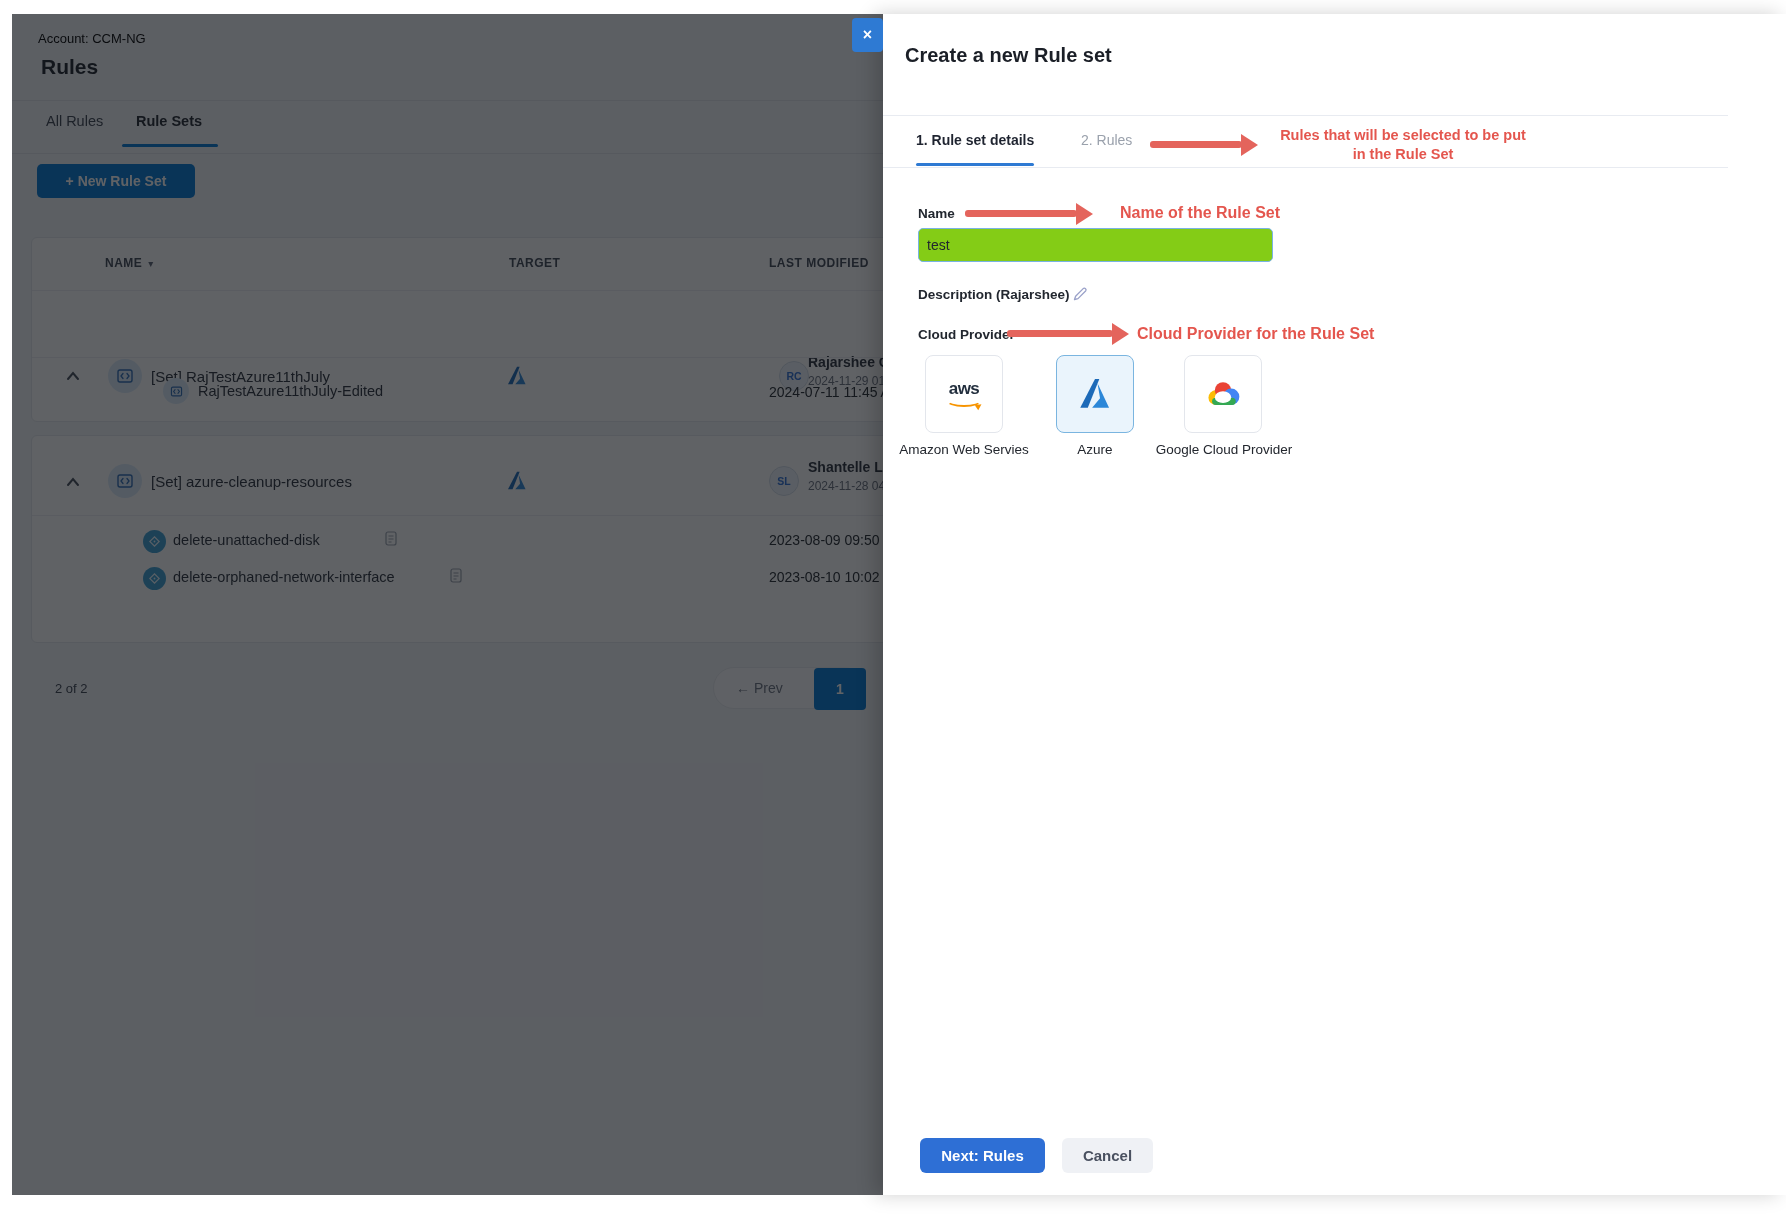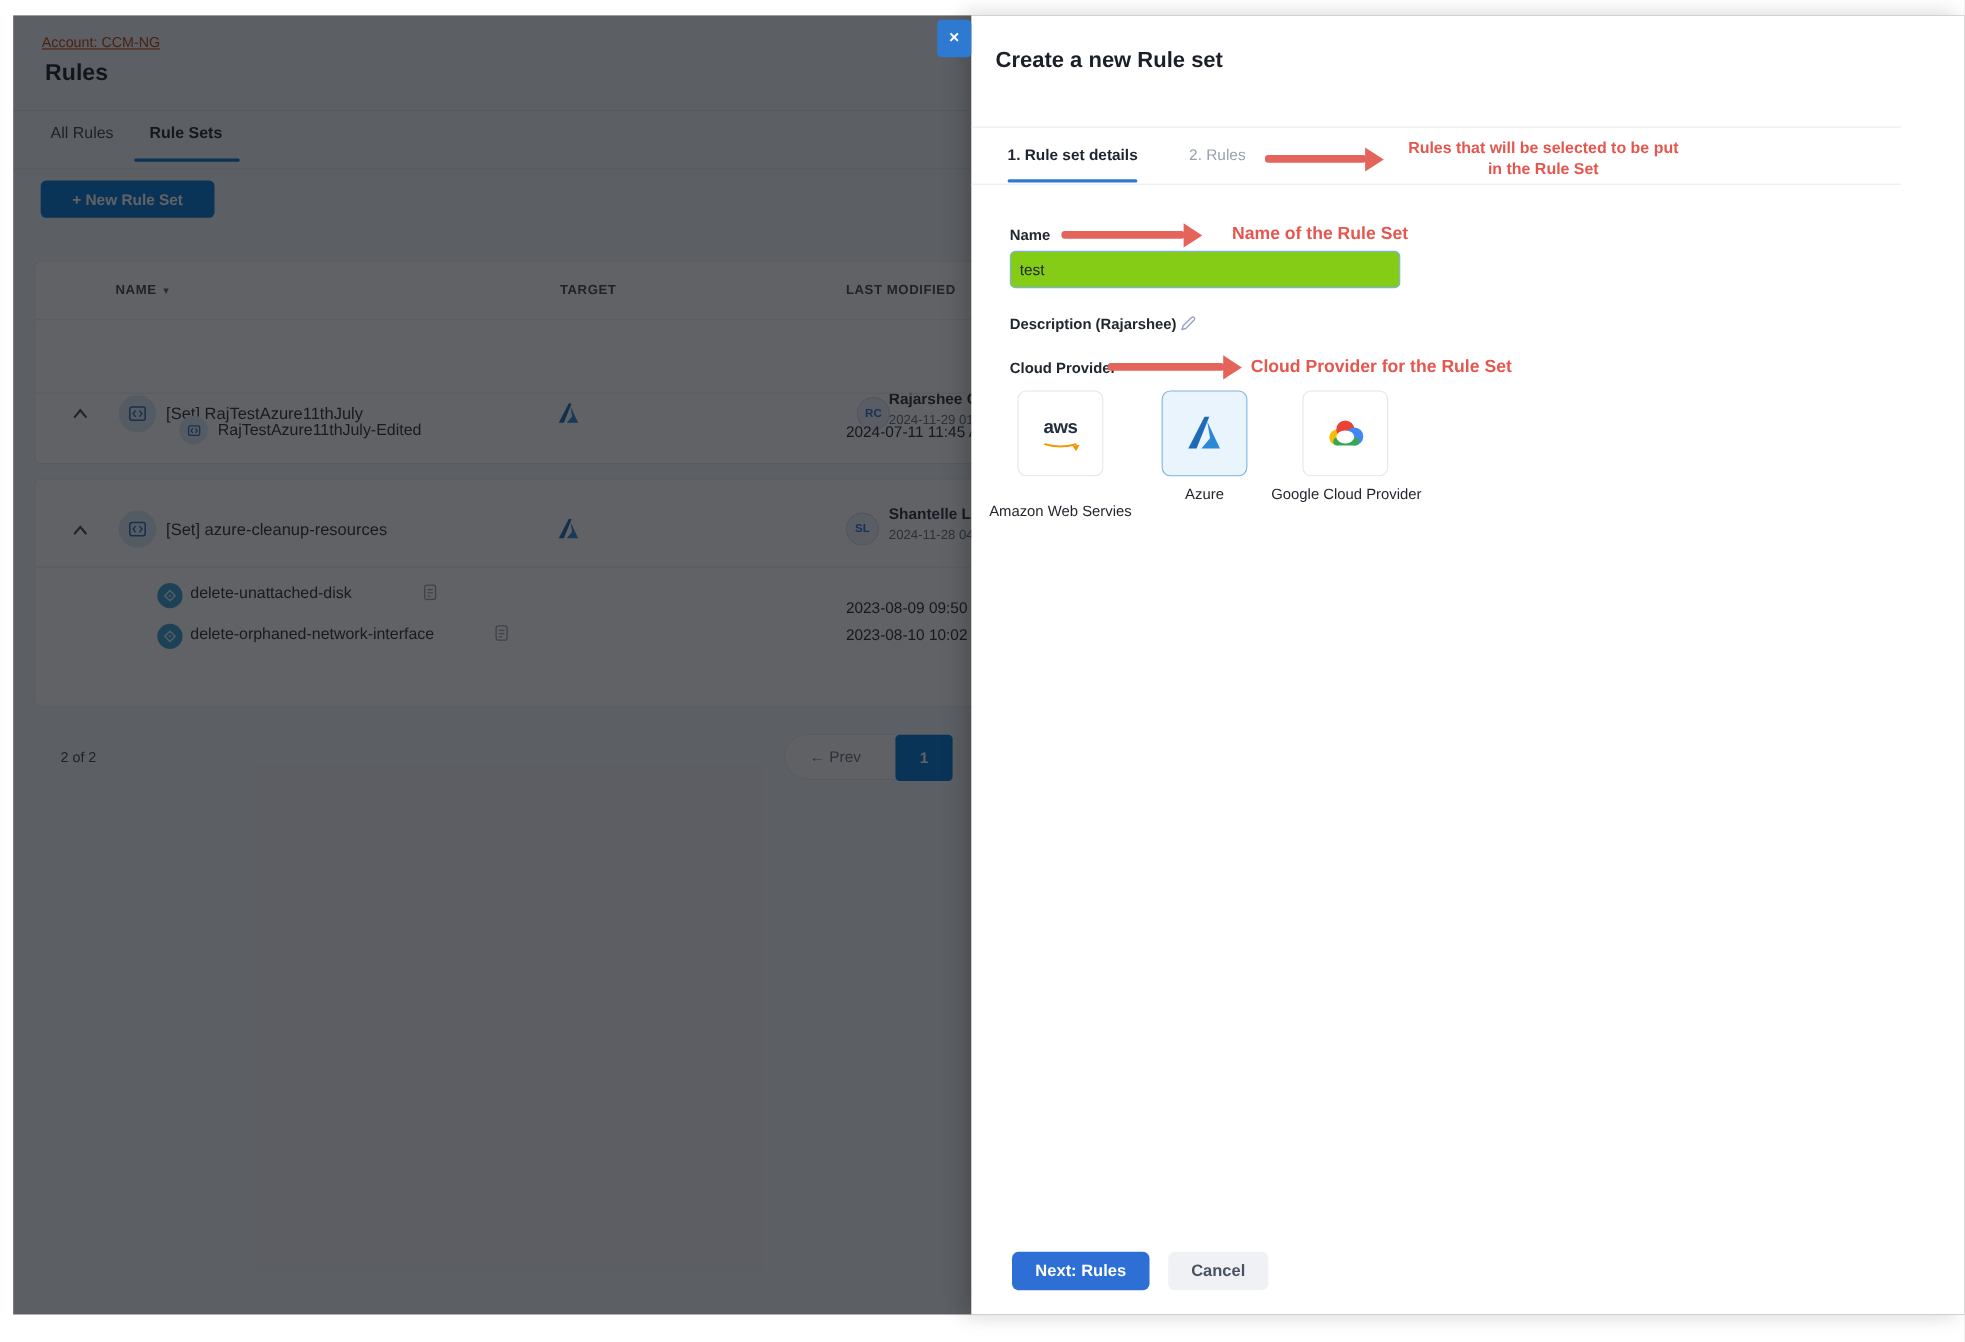--- a/index.html
+++ b/index.html
@@ -3,21 +3,21 @@
 <meta charset="utf-8">
 <style>
   * { margin:0; padding:0; box-sizing:border-box; }
   html,body { background:#ffffff; }
   body { font-family:"Liberation Sans", "DejaVu Sans", sans-serif; color:#22272f; }
   .canvas { position:relative; width:1786px; height:1220px; background:#fff; overflow:hidden; }
 
   
   .app { position:absolute; left:12px; top:14px; right:0; height:1181px; background:#f4f6f9; }
   .abs { position:absolute; }
-  .breadcrumb { left:26px; top:17px; font-size:13px; color:#c2410c;text-decoration:underline; }
+  .breadcrumb { left:26px; top:17px; font-size:13px; color:#000000; }
   .page-title { left:29px; top:41px; font-size:21px; font-weight:700; color:#1d222b; }
   .hdiv { left:0; right:0; height:1px; background:#e2e5ea; }
   .tab { top:99px; font-size:14.5px; color:#3c4350; cursor:pointer; }
   .tab.active { font-weight:700; color:#22272f; }
   .tab-underline { left:110px; top:130px; width:96px; height:2.5px; background:#0278d5; border-radius:2px; }
   .new-btn { left:25px; top:150px; width:158px; height:34px; background:#0278d5; border:none; border-radius:5px;
              color:#fff; font-size:14px; font-weight:600; font-family:inherit; cursor:pointer; }
   .card { background:#ffffff; border:1px solid #e4e7ec; border-radius:6px; }
   #card1 { left:19px; top:223px; width:1480px; height:185px; }
   #card2 { left:19px; top:421px; width:1480px; height:208px; }
@@ -162,21 +162,21 @@
             <svg width="11" height="11" viewBox="0 0 12 12">
                 <rect x="2.4" y="2.4" width="7.2" height="7.2" fill="none" stroke="#eaf6ff" stroke-width="1.3" transform="rotate(45 6 6)"></rect>
                 <circle cx="6" cy="6" r="1" fill="#eaf6ff"></circle>
               </svg>
           </div>
           <span class="abs cell-name sub" style="left:141px; top:9px;">delete-unattached-disk</span>
           <svg class="abs copy-ic" style="left:345px; top:8px;" width="12" height="15" viewBox="0 0 12 15">
               <rect x="1" y="1" width="10" height="13" rx="2" fill="none" stroke="#99a1ae" stroke-width="1.2"></rect>
               <path d="M3.5 5 h5 M3.5 8 h5 M3.5 11 h3" stroke="#99a1ae" stroke-width="1.1"></path>
             </svg>
-          <div class="abs date-text" style="left:737px; top:9px;margin-top:12px;">2023-08-09 09:50</div>
+          <div class="abs date-text" style="left:737px; top:9px;">2023-08-09 09:50</div>
         </div>
         <div class="trow" style="top:44px; height:37px;">
           <div class="abs rule-icon-circle" style="left:111px; top:7px;">
             <svg width="11" height="11" viewBox="0 0 12 12">
                 <rect x="2.4" y="2.4" width="7.2" height="7.2" fill="none" stroke="#eaf6ff" stroke-width="1.3" transform="rotate(45 6 6)"></rect>
                 <circle cx="6" cy="6" r="1" fill="#eaf6ff"></circle>
               </svg>
           </div>
           <span class="abs cell-name sub" style="left:141px; top:9px;">delete-orphaned-network-interface</span>
           <svg class="abs copy-ic" style="left:410px; top:8px;" width="12" height="15" viewBox="0 0 12 15">
@@ -238,21 +238,21 @@
     </div>
     <div class="pcard" style="left:301px;">
       <svg width="40" height="30" viewBox="0 0 44 32">
         <circle cx="14" cy="20" r="8" fill="#fbbc05"></circle>
         <circle cx="22" cy="12" r="9" fill="#ea4335"></circle>
         <circle cx="31" cy="19" r="9" fill="#4285f4"></circle>
         <rect x="10" y="20" width="26" height="8" rx="4" fill="#34a853"></rect>
         <ellipse cx="22" cy="19.5" rx="9" ry="6.5" fill="#ffffff"></ellipse>
       </svg>
     </div>
-    <div class="pcard-label" style="left:11px;margin-top:15px;">Amazon Web Servies</div>
+    <div class="pcard-label" style="left:11px;">Amazon Web Servies</div>
     <div class="pcard-label" style="left:142px;">Azure</div>
     <div class="pcard-label" style="left:271px;">Google Cloud Provider</div>
 
     <button class="abs next-btn">Next: Rules</button>
     <button class="abs cancel-btn">Cancel</button>
   </div>
 
   <button class="close-btn">×</button>
 
 </div>

